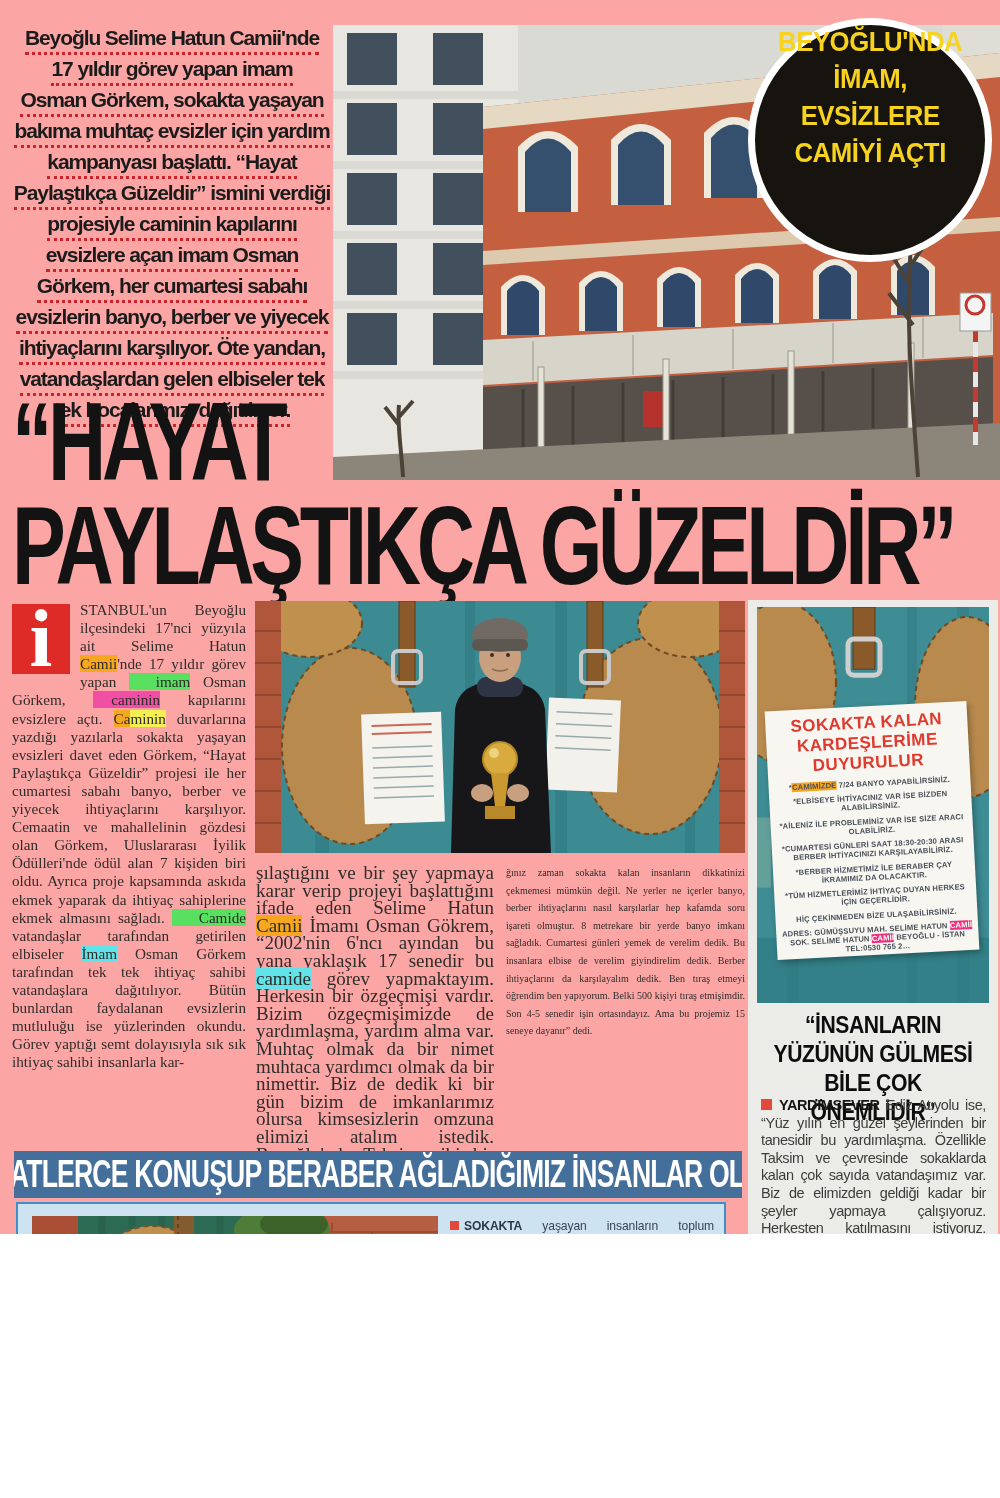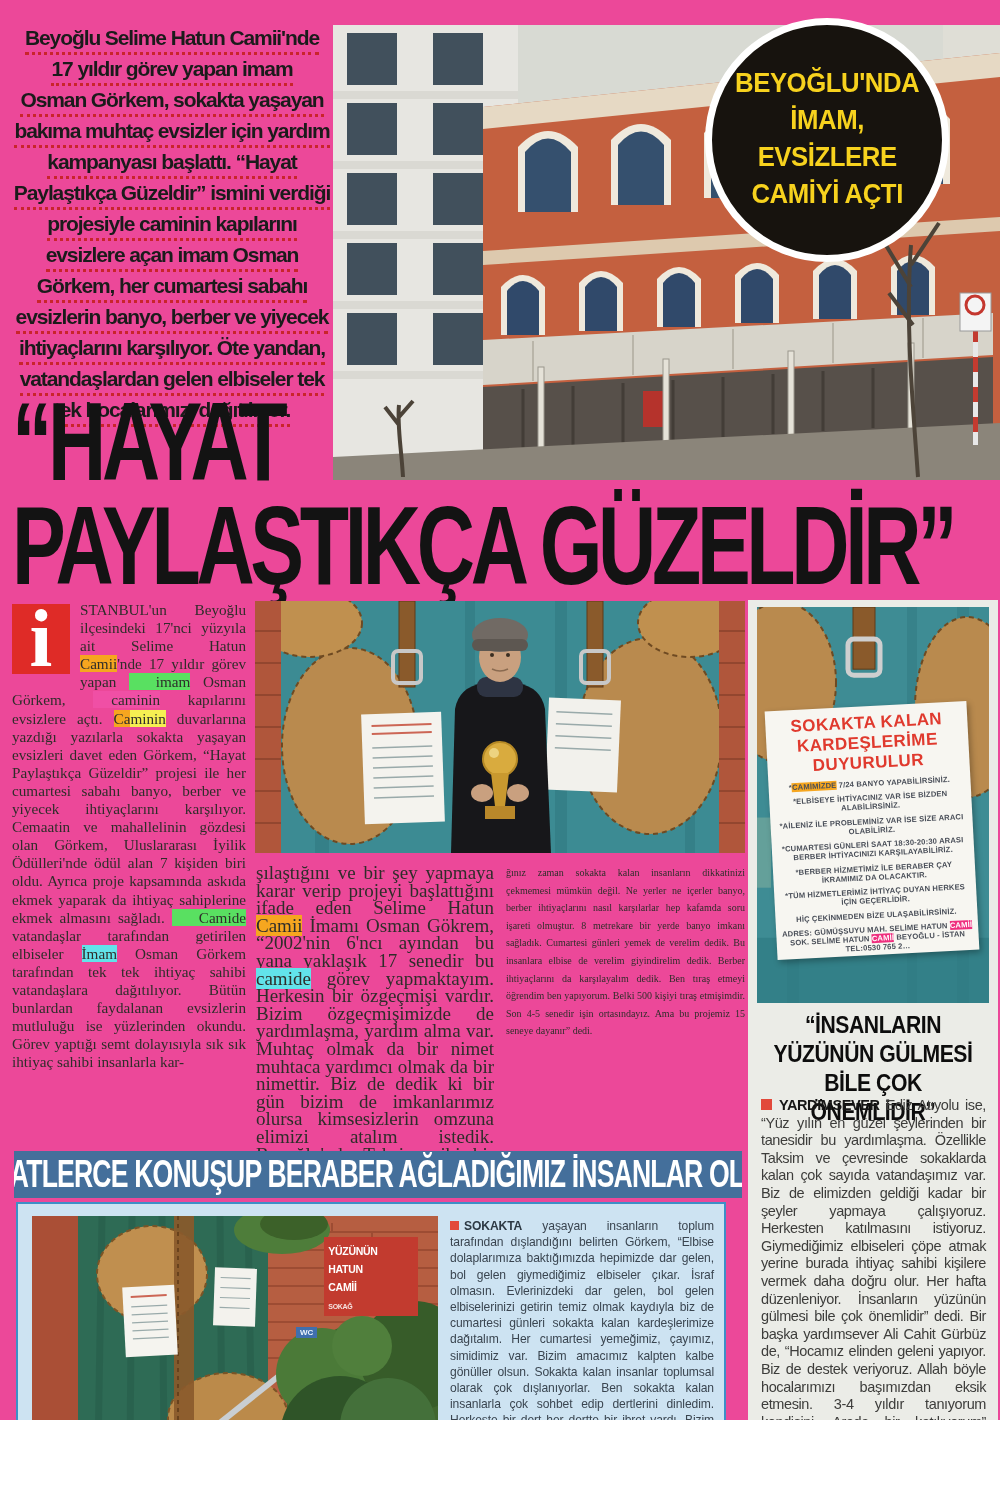--- a/index.html
+++ b/index.html
@@ -1,32 +1,32 @@
 <!DOCTYPE html>
 <html><head>
 <meta charset="utf-8">
 <style>
   html,body{margin:0;padding:0;background:#fff;}
-  .page{position:relative;width:1000px;height:1420px;background:#ec4899;overflow:hidden;
+  .page{position:relative;width:1000px;height:1234px;background:#fca5a5;overflow:hidden;
         font-family:"Liberation Sans",sans-serif;}
 
   
   .intro{position:absolute;left:8px;top:24px;width:328px;text-align:center;}
   .intro .iline{line-height:28px;}
   .intro .iline span{display:inline-block;font-weight:bold;font-size:21px;letter-spacing:-1.1px;
         color:#1b1b1b;border-bottom:3px dotted #c9242b;padding-bottom:0px;}
 
   
   .photo-top{position:absolute;left:333px;top:25px;width:667px;height:455px;overflow:hidden;}
   .photo-top svg{display:block;width:100%;height:100%;}
 
   
-  .badge{position:absolute;left:705px;top:18px;width:244px;height:244px;border-radius:50%;
+  .badge{position:absolute;left:748px;top:18px;width:244px;height:244px;border-radius:50%;
         background:#17130e;border:7px solid #fff;box-sizing:border-box;
-        display:flex;align-items:center;justify-content:center;}
+        display:flex;justify-content:center;}
   .badge-lines{transform:scaleX(.92);text-align:center;}
   .badge-lines .bline{line-height:33px;}
   .badge-lines .bline span{color:#f7d21e;font-weight:bold;font-size:28px;letter-spacing:-.5px;}
 
   
   .headline{position:absolute;left:12px;color:#131313;font-weight:bold;font-size:112px;
         letter-spacing:-6px;line-height:1;white-space:nowrap;
         transform:scaleX(.72);transform-origin:left top;}
   #hl1{top:386px;}
   #hl2{top:490px;}

